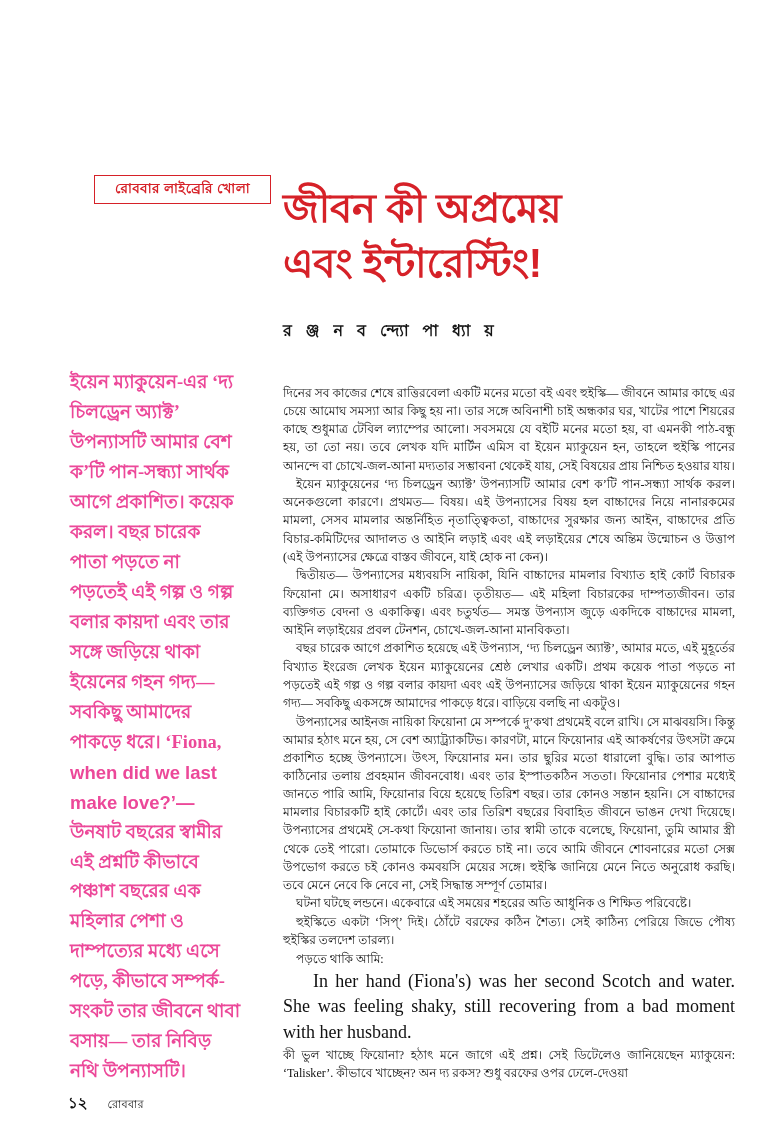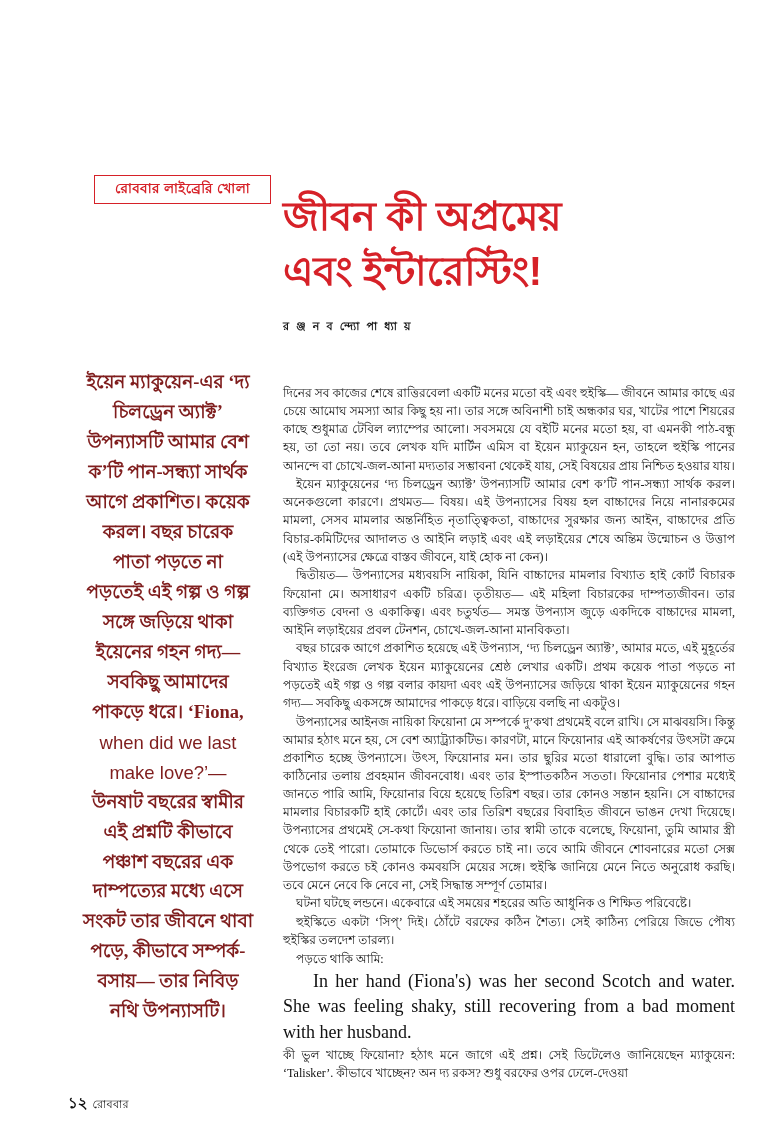--- a/index.html
+++ b/index.html
@@ -46,66 +46,66 @@
     color: #d62128;
     font-family: "Liberation Sans", sans-serif;
     font-size: 13.5px;
     font-weight: bold;
     letter-spacing: 0.4px;
     white-space: nowrap;
   }
   .headline {
     position: absolute;
     left: 283px;
-    top: 12px;
+    top: 4px;
     width: 470px;
     color: #d62128;
     font-family: "Liberation Sans", sans-serif;
     font-weight: bold;
     font-size: 40px;
     line-height: 1.38;
     letter-spacing: -0.3px;
   }
   .headline .l1, .headline .l2 { display: block; }
 
   .byline {
     position: absolute;
     left: 283px;
     top: 168px;
-    font-family: Liberation Serif, serif;
-    font-weight: bold;
-    font-size: 11px;
+    font-family: Liberation Mono, monospace;
+    font-weight: bold;
+    font-size: 16px;
     color: #151515;
     letter-spacing: 2.2px;
     text-align: center;
   }
 
   
   .content {
     position: absolute;
     left: 0;
     top: 368px;
     width: 770px;
   }
 
   .col-left {
     position: absolute;
     left: 70px;
     top: 0;
     width: 196px;
-    text-align: center;
+    text-align: left;
     font-size: 18.5px;
     line-height: 1.62;
-    color: #7f1d1d;
+    color: #ec4899;
     font-family: "Liberation Serif", serif;
     font-weight: 600;
   }
   .col-left .quote-en {
     font-family: "Liberation Sans", sans-serif;
-    font-weight: normal;
+    font-weight: bold;
   }
 
   .col-right {
     position: absolute;
     left: 283px;
     top: 16px;
     width: 452px;
     font-size: 12.1px;
     line-height: 1.5;
     text-align: justify;
@@ -124,21 +124,21 @@
     line-height: 1.42;
   }
 
   
   .footer {
     position: absolute;
     left: 68px;
     bottom: 26px;
     display: flex;
     align-items: baseline;
-    gap: 5px;
+    gap: 20px;
   }
   .folio {
     font-family: "Liberation Sans", sans-serif;
     font-weight: bold;
     font-size: 15px;
     color: #111;
   }
   .folio-label {
     font-family: "Liberation Sans", sans-serif;
     font-size: 11px;
@@ -167,32 +167,34 @@
 
     <div class="col-left">
       <div>ইয়েন ম্যাকুয়েন-এর ‘দ্য</div>
       <div>চিলড্রেন অ্যাক্ট’</div>
       <div>উপন্যাসটি আমার বেশ</div>
       <div>ক’টি পান-সন্ধ্যা সার্থক</div>
       <div>আগে প্রকাশিত। কয়েক</div>
       <div>করল। বছর চারেক</div>
       <div>পাতা পড়তে না</div>
       <div>পড়তেই এই গল্প ও গল্প</div>
+      <div>বলার কায়দা এবং তার</div>
       <div>সঙ্গে জড়িয়ে থাকা</div>
       <div>ইয়েনের গহন গদ্য—</div>
       <div>সবকিছু আমাদের</div>
       <div>পাকড়ে ধরে। ‘Fiona,</div>
       <div class="quote-en">when did we last</div>
       <div class="quote-en">make love?’—</div>
       <div>উনষাট বছরের স্বামীর</div>
       <div>এই প্রশ্নটি কীভাবে</div>
       <div>পঞ্চাশ বছরের এক</div>
+      <div>মহিলার পেশা ও</div>
       <div>দাম্পত্যের মধ্যে এসে</div>
+      <div>পড়ে, কীভাবে সম্পর্ক-</div>
       <div>সংকট তার জীবনে থাবা</div>
-      <div>পড়ে, কীভাবে সম্পর্ক-</div>
       <div>বসায়— তার নিবিড়</div>
       <div>নথি উপন্যাসটি।</div>
     </div>
 
     <div class="col-right">
       <p class="first">দিনের সব কাজের শেষে রাত্তিরবেলা একটি মনের মতো বই এবং হুইস্কি— জীবনে আমার কাছে এর চেয়ে আমোঘ সমস্যা আর কিছু হয় না। তার সঙ্গে অবিনাশী চাই অন্ধকার ঘর, খাটের পাশে শিয়রের কাছে শুধুমাত্র টেবিল ল্যাম্পের আলো। সবসময়ে যে বইটি মনের মতো হয়, বা এমনকী পাঠ-বন্ধু হয়, তা তো নয়। তবে লেখক যদি মার্টিন এমিস বা ইয়েন ম্যাকুয়েন হন, তাহলে হুইস্কি পানের আনন্দে বা চোখে-জল-আনা মদ্যতার সম্ভাবনা থেকেই যায়, সেই বিষয়ের প্রায় নিশ্চিত হওয়ার যায়।</p>
       <p>ইয়েন ম্যাকুয়েনের ‘দ্য চিলড্রেন অ্যাক্ট’ উপন্যাসটি আমার বেশ ক’টি পান-সন্ধ্যা সার্থক করল। অনেকগুলো কারণে। প্রথমত— বিষয়। এই উপন্যাসের বিষয় হল বাচ্চাদের নিয়ে নানারকমের মামলা, সেসব মামলার অন্তর্নিহিত নৃতাত্ত্বিকতা, বাচ্চাদের সুরক্ষার জন্য আইন, বাচ্চাদের প্রতি বিচার-কমিটিদের আদালত ও আইনি লড়াই এবং এই লড়াইয়ের শেষে অন্তিম উন্মোচন ও উত্তাপ (এই উপন্যাসের ক্ষেত্রে বাস্তব জীবনে, যাই হোক না কেন)।</p>
       <p>দ্বিতীয়ত— উপন্যাসের মধ্যবয়সি নায়িকা, যিনি বাচ্চাদের মামলার বিখ্যাত হাই কোর্ট বিচারক ফিয়োনা মে। অসাধারণ একটি চরিত্র। তৃতীয়ত— এই মহিলা বিচারকের দাম্পত্যজীবন। তার ব্যক্তিগত বেদনা ও একাকিত্ব। এবং চতুর্থত— সমস্ত উপন্যাস জুড়ে একদিকে বাচ্চাদের মামলা, আইনি লড়াইয়ের প্রবল টেনশন, চোখে-জল-আনা মানবিকতা।</p>
       <p>বছর চারেক আগে প্রকাশিত হয়েছে এই উপন্যাস, ‘দ্য চিলড্রেন অ্যাক্ট’, আমার মতে, এই মুহূর্তের বিখ্যাত ইংরেজ লেখক ইয়েন ম্যাকুয়েনের শ্রেষ্ঠ লেখার একটি। প্রথম কয়েক পাতা পড়তে না পড়তেই এই গল্প ও গল্প বলার কায়দা এবং এই উপন্যাসের জড়িয়ে থাকা ইয়েন ম্যাকুয়েনের গহন গদ্য— সবকিছু একসঙ্গে আমাদের পাকড়ে ধরে। বাড়িয়ে বলছি না একটুও।</p>
       <p>উপন্যাসের আইনজ নায়িকা ফিয়োনা মে সম্পর্কে দু’কথা প্রথমেই বলে রাখি। সে মাঝবয়সি। কিন্তু আমার হঠাৎ মনে হয়, সে বেশ অ্যাট্র্যাকটিভ। কারণটা, মানে ফিয়োনার এই আকর্ষণের উৎসটা ক্রমে প্রকাশিত হচ্ছে উপন্যাসে। উৎস, ফিয়োনার মন। তার ছুরির মতো ধারালো বুদ্ধি। তার আপাত কাঠিনোর তলায় প্রবহমান জীবনবোধ। এবং তার ইস্পাতকঠিন সততা। ফিয়োনার পেশার মধ্যেই জানতে পারি আমি, ফিয়োনার বিয়ে হয়েছে তিরিশ বছর। তার কোনও সন্তান হয়নি। সে বাচ্চাদের মামলার বিচারকটি হাই কোর্টে। এবং তার তিরিশ বছরের বিবাহিত জীবনে ভাঙন দেখা দিয়েছে। উপন্যাসের প্রথমেই সে-কথা ফিয়োনা জানায়। তার স্বামী তাকে বলেছে, ফিয়োনা, তুমি আমার স্ত্রী থেকে তেই পারো। তোমাকে ডিভোর্স করতে চাই না। তবে আমি জীবনে শোবনারের মতো সেক্স উপভোগ করতে চই কোনও কমবয়সি মেয়ের সঙ্গে। হুইস্কি জানিয়ে মেনে নিতে অনুরোধ করছি। তবে মেনে নেবে কি নেবে না, সেই সিদ্ধান্ত সম্পূর্ণ তোমার।</p>

